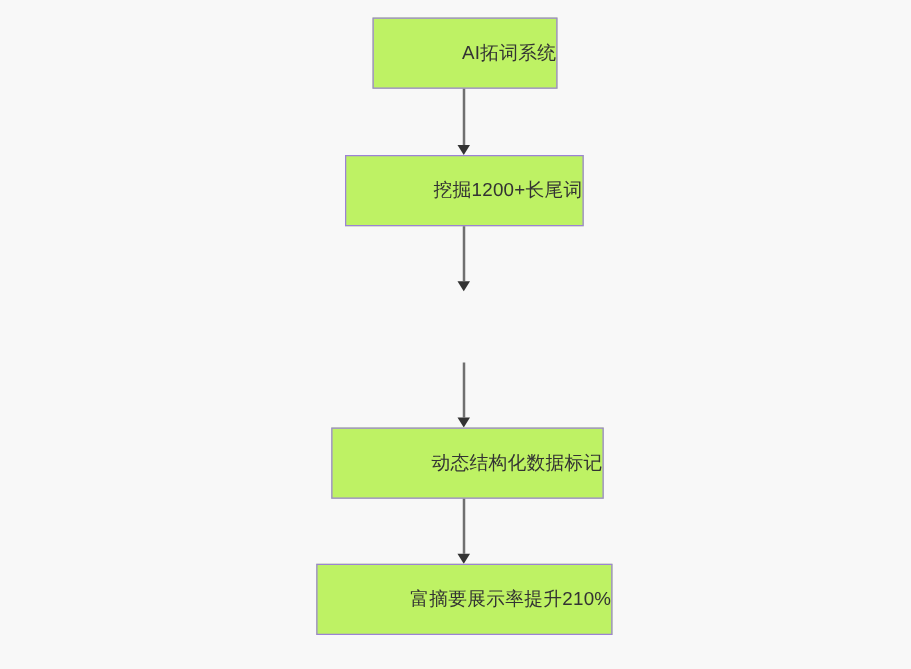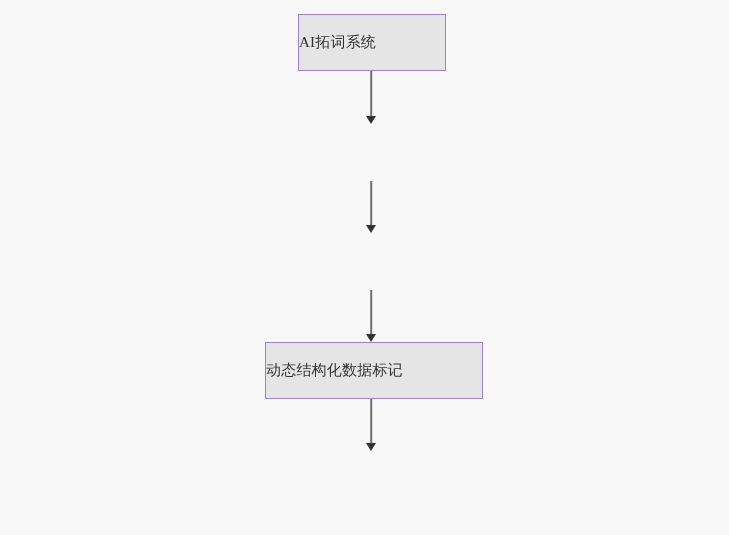--- a/index.html
+++ b/index.html
@@ -17,32 +17,31 @@
   #flowchart {
     position: relative;
     width: 729px;
     height: 535px;
     background: #f8f8f8;
   }
 
   .node {
     position: absolute;
     box-sizing: border-box;
-    background: #e5e5e5;
+    background: #bef264;
     border: 1px solid #9c82d6;
     color: #333333;
     font-size: 15px;
     line-height: 1;
     display: flex;
     align-items: center;
-    justify-content: flex-start;
+    justify-content: flex-end;
     letter-spacing: 0.2px;
     white-space: nowrap;
     user-select: none;
-    font-family: Liberation Serif, serif;
   }
 
   .node-label {
     display: block;
     text-align: center;
   }
 
   .edge {
     position: absolute;
     pointer-events: none;
@@ -76,20 +75,23 @@
 
   <div class="node" style="left:298px; top:14px; width:148px; height:57px;">
     <span class="node-label">AI拓词系统</span>
   </div>
 
   <div class="edge" style="left:366px; top:71px; width:10px; height:53px;">
     <div class="edge-line" style="height:45px;"></div>
     <div class="edge-head"></div>
   </div>
 
+  <div class="node" style="left:276px; top:124px; width:191px; height:57px;">
+    <span class="node-label">挖掘1200+长尾词</span>
+  </div>
 
   <div class="edge" style="left:366px; top:181px; width:10px; height:52px;">
     <div class="edge-line" style="height:44px;"></div>
     <div class="edge-head"></div>
   </div>
 
 
   <div class="edge" style="left:366px; top:290px; width:10px; height:52px;">
     <div class="edge-line" style="height:44px;"></div>
     <div class="edge-head"></div>
@@ -97,14 +99,17 @@
 
   <div class="node" style="left:265px; top:342px; width:218px; height:57px;">
     <span class="node-label">动态结构化数据标记</span>
   </div>
 
   <div class="edge" style="left:366px; top:399px; width:10px; height:52px;">
     <div class="edge-line" style="height:44px;"></div>
     <div class="edge-head"></div>
   </div>
 
+  <div class="node" style="left:253px; top:451px; width:237px; height:57px;">
+    <span class="node-label">富摘要展示率提升210%</span>
+  </div>
 
 </div>
 
 </body></html>

